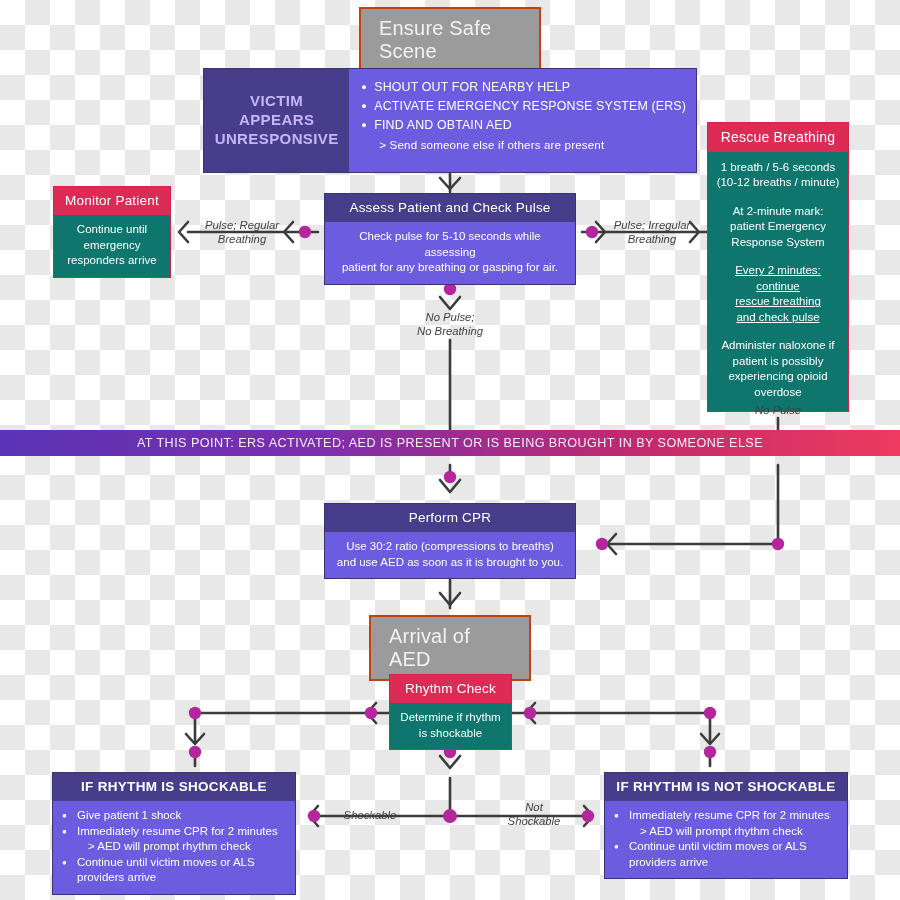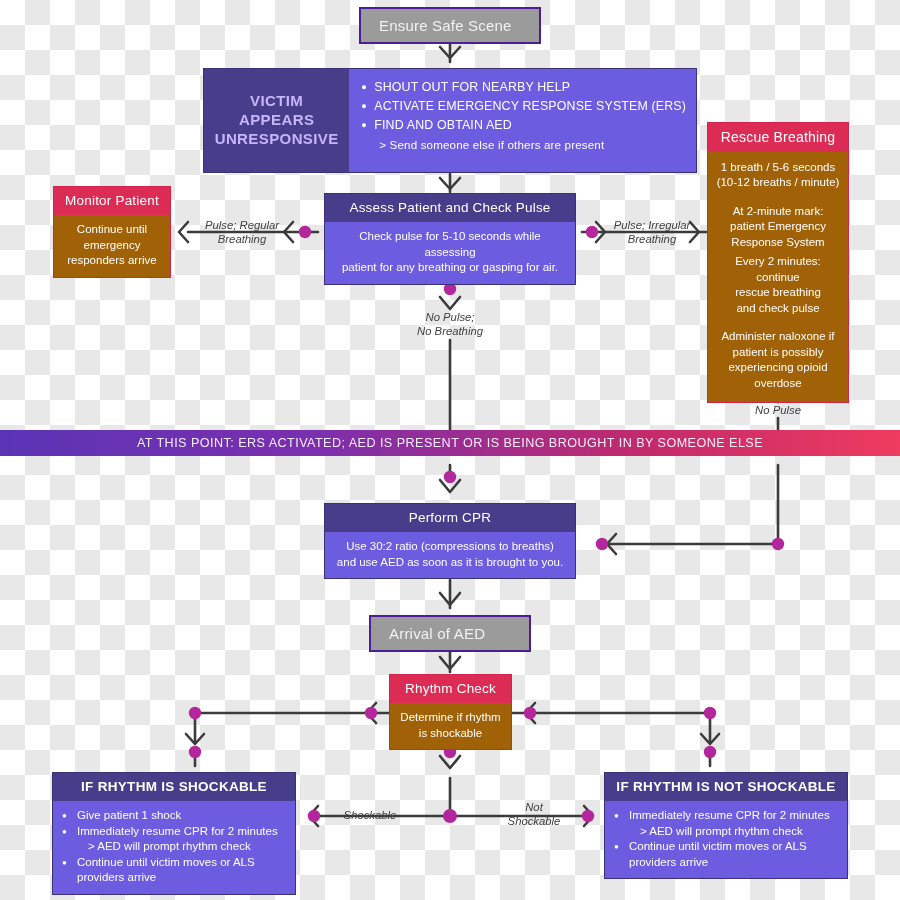--- a/index.html
+++ b/index.html
@@ -23,33 +23,33 @@
     font-size: 13.5px; color: #ffffff; padding: 6px 8px 6px;
     letter-spacing: .2px; line-height: 1.2;
   }
   .node .body {
     font-size: 11.5px; color: #ffffff; padding: 7px 9px 8px;
     line-height: 1.35;
   }
 
   
   .grey-box {
-    background: #9b9b9b; border: 2px solid #4c1d95;
-    color: #f2f2f2; font-size: 15px; padding: 8px 18px;
+    background: #9b9b9b; border: 2px solid #c2410c;
+    color: #f2f2f2; font-size: 20px; padding: 8px 18px;
     letter-spacing: .2px;
   }
 
   
   .purple .hdr { background: #473d8a; }
   .purple .body { background: #6c5ce0; }
   .purple { border: 1px solid #3b3276; }
 
   
   .red .hdr { background: #dc2c55; }
-  .red .body { background: #a16207; }
+  .red .body { background: #0f766e; }
   .red { border: 1px solid #d02449; }
 
   
   .split { position: absolute; display: flex; border: 1px solid #3b3276; }
   .split .left {
     background: #473d8a; color: #c4b5fd; font-size: 15px; font-weight: bold;
     letter-spacing: .4px; display: flex; align-items: center;
     justify-content: center; text-align: center; line-height: 1.25; padding: 6px 10px;
   }
   .split .right {
@@ -213,21 +213,21 @@
   <div class="body" style="padding:8px 7px 10px;">
     <div>
       <div>1 breath / 5-6 seconds</div>
       <div>(10-12 breaths / minute)</div>
     </div>
     <div style="margin-top:13px;text-align:center;">
       <div>At 2-minute mark:</div>
       <div>patient Emergency</div>
       <div>Response System</div>
     </div>
-    <div style="margin-top:4px;">
+    <div style="margin-top:13px;text-decoration:underline;">
       <div>Every 2 minutes: continue</div>
       <div>rescue breathing</div>
       <div>and check pulse</div>
     </div>
     <div style="margin-top:13px;">
       <div>Administer naloxone if</div>
       <div>patient is possibly</div>
       <div>experiencing opioid</div>
       <div>overdose</div>
     </div>

